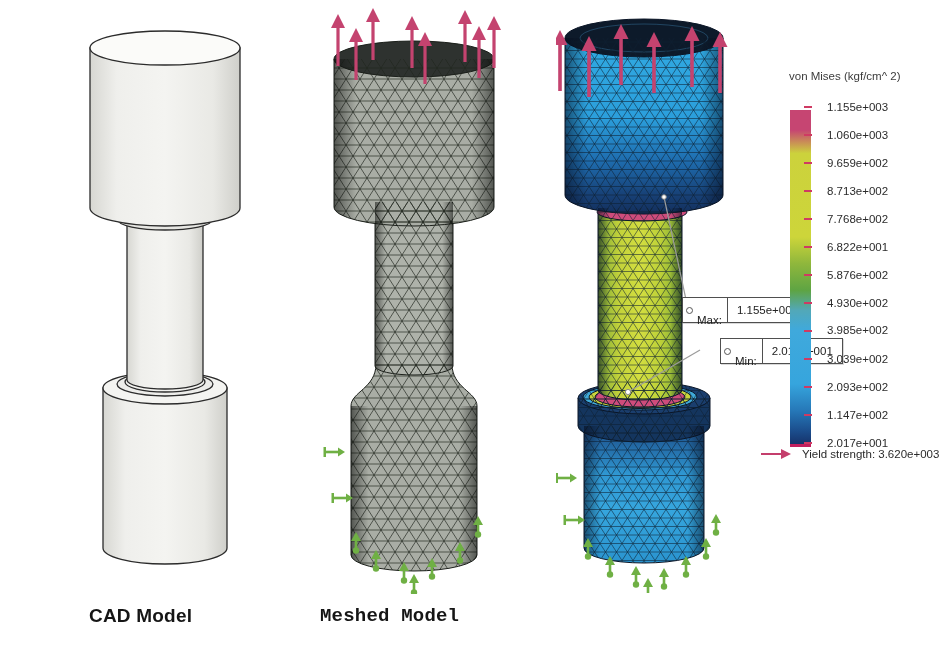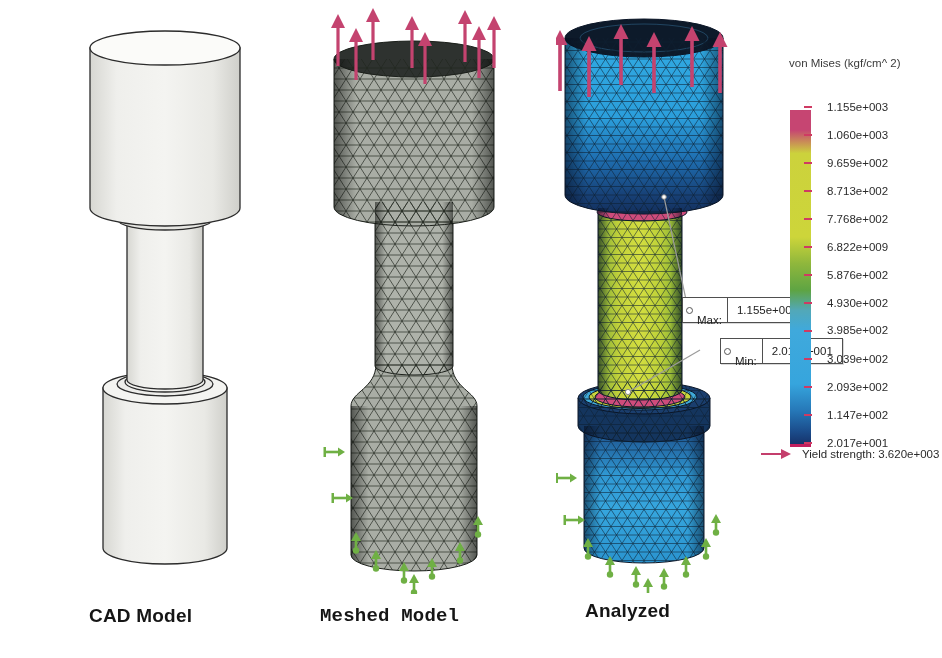--- a/index.html
+++ b/index.html
@@ -2,21 +2,21 @@
 <html><head>
 <meta charset="utf-8">
 <style>
   html,body{margin:0;padding:0;background:#ffffff;}
   .canvas{position:relative;width:942px;height:658px;background:#ffffff;overflow:hidden;
           font-family:"Liberation Sans",sans-serif;}
   .fig{position:absolute;}
   
   .caption{position:absolute;font-weight:700;font-size:19px;color:#151515;letter-spacing:0.2px;}
   
-  .lg-title{position:absolute;left:789px;top:57px;font-size:11.5px;color:#3c3c3c;}
+  .lg-title{position:absolute;left:789px;top:70px;font-size:11.5px;color:#3c3c3c;}
   .lg-bar{position:absolute;left:790px;top:110px;width:21px;height:334px;
           border-bottom:3px solid #c21f5e;
           background:linear-gradient(180deg,
             #c64572 0%, #c64572 6%,
             #ccd23c 13%, #cdd53a 38%,
             #8fb73c 46%, #5ea443 54%,
             #52a8b8 60%, #3fa9dc 66%,
             #36a5dd 82%, #2678b8 90%,
             #1b4e8d 96%, #16336b 100%);}
   .lg-label{position:absolute;left:827px;transform:translateY(-50%);font-size:11.5px;color:#2b2b2b;white-space:nowrap;}
@@ -260,34 +260,33 @@
   <div class="lg-tick" style="top:358px"></div>
   <div class="lg-tick" style="top:386px"></div>
   <div class="lg-tick" style="top:414px"></div>
   <div class="lg-tick" style="top:442px"></div>
 
   <div class="lg-label" style="top:107px">1.155e+003</div>
   <div class="lg-label" style="top:135px">1.060e+003</div>
   <div class="lg-label" style="top:163px">9.659e+002</div>
   <div class="lg-label" style="top:191px">8.713e+002</div>
   <div class="lg-label" style="top:219px">7.768e+002</div>
-  <div class="lg-label" style="top:247px">6.822e+009</div>
+  <div class="lg-label" style="top:247px">6.822e+001</div>
   <div class="lg-label" style="top:275px">5.876e+002</div>
   <div class="lg-label" style="top:303px">4.930e+002</div>
   <div class="lg-label" style="top:330px">3.985e+002</div>
   <div class="lg-label" style="top:359px">3.039e+002</div>
   <div class="lg-label" style="top:387px">2.093e+002</div>
   <div class="lg-label" style="top:415px">1.147e+002</div>
   <div class="lg-label" style="top:443px">2.017e+001</div>
 
   <div class="yield-row">
     <svg width="32" height="12">
       <line x1="1" y1="6" x2="21" y2="6" stroke="#c43e6c" stroke-width="2"></line>
       <polygon points="21,1 21,11 31,6" fill="#c43e6c"></polygon>
     </svg>
     <span class="yield-text">Yield strength: 3.620e+003</span>
   </div>
 
   <div class="caption" style="left:89px;top:605px;">CAD Model</div>
   <div class="caption" style="left:320px;top:605px;font-family:Liberation Mono, monospace;">Meshed Model</div>
-  <div class="caption" style="left:585px;top:600px;">Analyzed</div>
 
 </div>
 
 </body></html>

